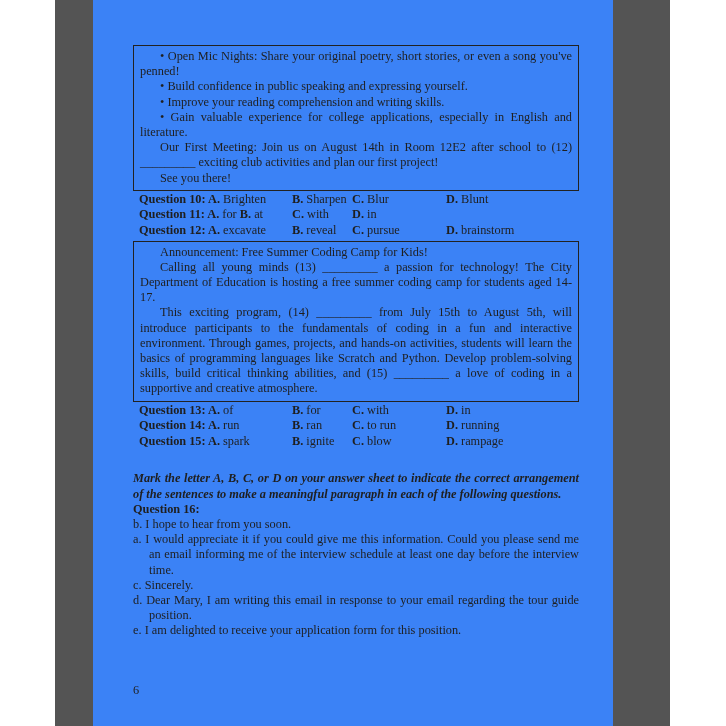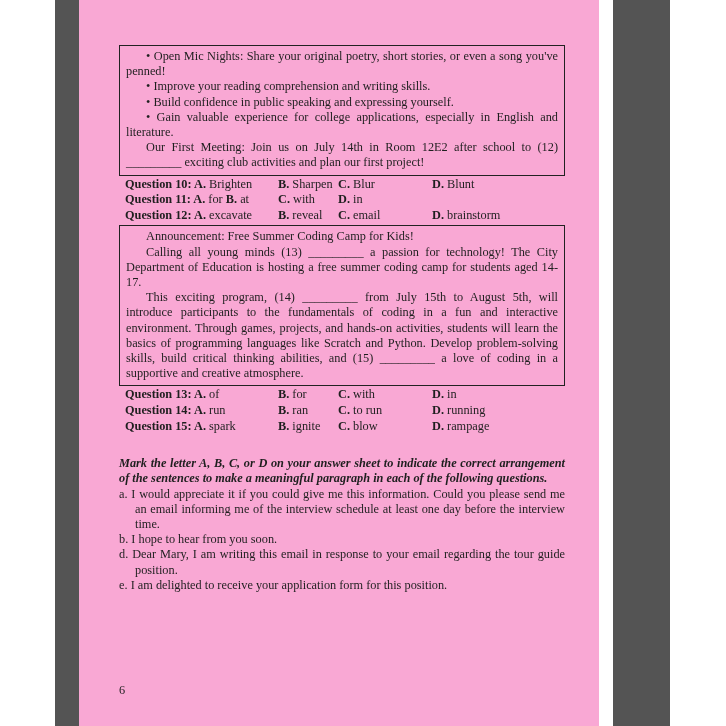--- a/index.html
+++ b/index.html
@@ -5,21 +5,21 @@
   * { margin:0; padding:0; box-sizing:border-box; }
   html,body { width:726px; height:726px; }
   body {
     position:relative; overflow:hidden; background:#ffffff;
     font-family:"Liberation Serif","DejaVu Serif",serif;
     color:#1f1f1f;
   }
   .gray-bar { position:absolute; top:0; height:726px; background:#545454; }
   .gray-bar.left  { left:55px;  width:38px; }
   .gray-bar.right { left:613px; width:57px; }
-  .page { position:absolute; left:79px; top:0; width:520px; height:726px; background:#f9a8d4; }
+  .page { position:absolute; left:93px; top:0; width:520px; height:726px; background:#3b82f6; }
   .content {
     position:absolute; left:40px; top:45px; width:446px;
     font-size:12.3px; line-height:15.2px;
   }
   .passage-box {
     border:1.5px solid #222; padding:3px 6px 4px 6px; text-align:justify;
   }
   .passage-box p { text-indent:20px; }
   .qrows { padding:1px 0 2px 6px; }
   .qrow {
@@ -38,43 +38,44 @@
 <body>
 
 <div class="gray-bar left"></div>
 <div class="gray-bar right"></div>
 
 <div class="page">
   <div class="content">
 
     <div class="passage-box">
       <p>• Open Mic Nights: Share your original poetry, short stories, or even a song you've penned!</p>
+      <p>• Build confidence in public speaking and expressing yourself.</p>
       <p>• Improve your reading comprehension and writing skills.</p>
-      <p>• Build confidence in public speaking and expressing yourself.</p>
       <p>• Gain valuable experience for college applications, especially in English and literature.</p>
-      <p>Our First Meeting: Join us on July 14th in Room 12E2 after school to (12) _________ exciting club activities and plan our first project!</p>
+      <p>Our First Meeting: Join us on August 14th in Room 12E2 after school to (12) _________ exciting club activities and plan our first project!</p>
+      <p>See you there!</p>
     </div>
 
     <div class="qrows">
         <div class="qrow">
           <div class="qcell"><b>Question 10: A.</b><span> Brighten</span></div>
           <div class="qcell"><b>B.</b><span> Sharpen</span></div>
           <div class="qcell"><b>C.</b><span> Blur</span></div>
           <div class="qcell"><b>D.</b><span> Blunt</span></div>
         </div>
         <div class="qrow">
           <div class="qcell"><b>Question 11: A.</b><span> for </span><b>B.</b><span> at</span></div>
           <div class="qcell"><b>C.</b><span> with</span></div>
           <div class="qcell"><b>D.</b><span> in</span></div>
           <div class="qcell"></div>
         </div>
         <div class="qrow">
           <div class="qcell"><b>Question 12: A.</b><span> excavate</span></div>
           <div class="qcell"><b>B.</b><span> reveal</span></div>
-          <div class="qcell"><b>C.</b><span> email</span></div>
+          <div class="qcell"><b>C.</b><span> pursue</span></div>
           <div class="qcell"><b>D.</b><span> brainstorm</span></div>
         </div>
       </div>
 
     <div class="passage-box">
       <p>Announcement: Free Summer Coding Camp for Kids!</p>
       <p>Calling all young minds (13) _________ a passion for technology! The City Department of Education is hosting a free summer coding camp for students aged 14-17.</p>
       <p>This exciting program, (14) _________ from July 15th to August 5th, will introduce participants to the fundamentals of coding in a fun and interactive environment. Through games, projects, and hands-on activities, students will learn the basics of programming languages like Scratch and Python. Develop problem-solving skills, build critical thinking abilities, and (15) _________ a love of coding in a supportive and creative atmosphere.</p>
     </div>
 
@@ -94,21 +95,23 @@
         <div class="qrow">
           <div class="qcell"><b>Question 15: A.</b><span> spark</span></div>
           <div class="qcell"><b>B.</b><span> ignite</span></div>
           <div class="qcell"><b>C.</b><span> blow</span></div>
           <div class="qcell"><b>D.</b><span> rampage</span></div>
         </div>
       </div>
 
     <p class="instruction">Mark the letter A, B, C, or D on your answer sheet to indicate the correct arrangement of the sentences to make a meaningful paragraph in each of the following questions.</p>
 
+    <p class="q16-label">Question 16:</p>
 
+    <p class="q16-item"><span>b.</span> <span>I hope to hear from you soon.</span></p>
     <p class="q16-item"><span>a.</span> <span>I would appreciate it if you could give me this information. Could you please send me an email informing me of the interview schedule at least one day before the interview time.</span></p>
-    <p class="q16-item"><span>b.</span> <span>I hope to hear from you soon.</span></p>
+    <p class="q16-item"><span>c.</span> <span>Sincerely.</span></p>
     <p class="q16-item"><span>d.</span> <span>Dear Mary, I am writing this email in response to your email regarding the tour guide position.</span></p>
     <p class="q16-item"><span>e.</span> <span>I am delighted to receive your application form for this position.</span></p>
 
   </div>
   <div class="page-num">6</div>
 </div>
 
 </body></html>

